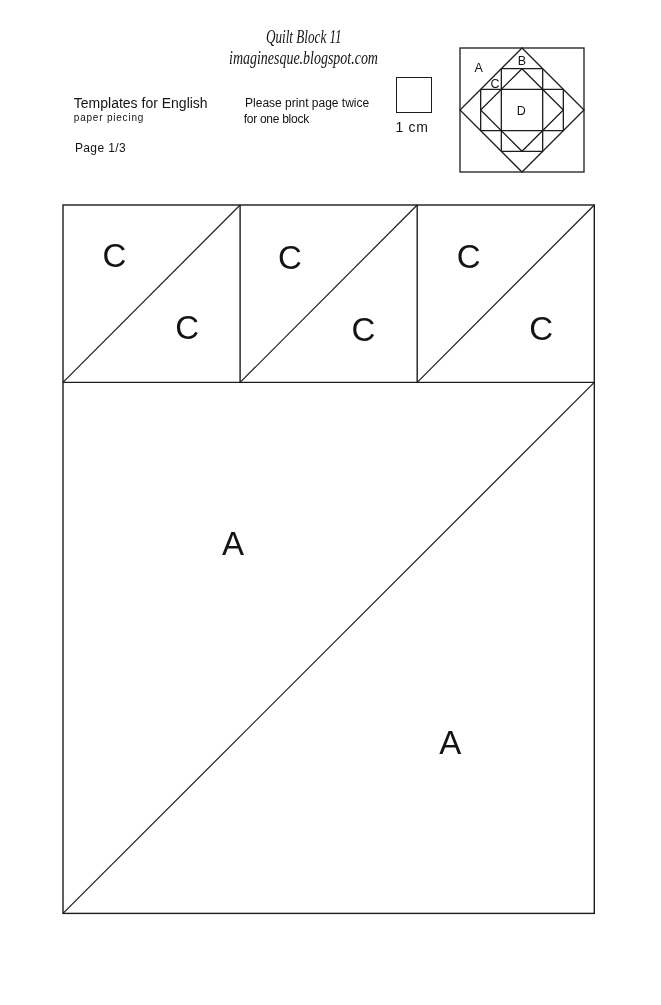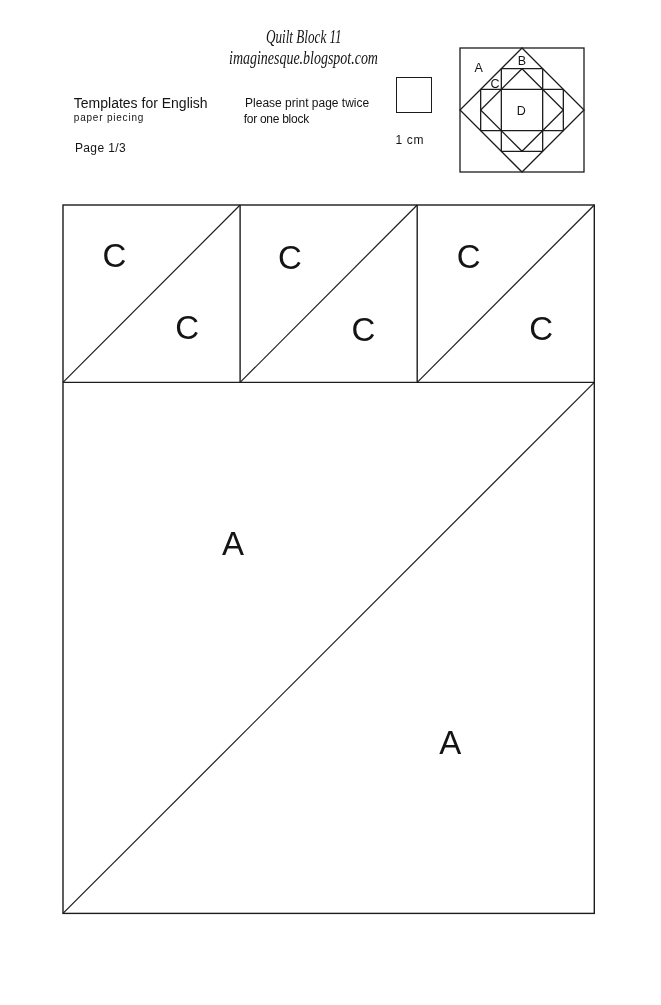--- a/index.html
+++ b/index.html
@@ -19,21 +19,21 @@
 <div class="abs" id="t4" style="left:73.8px;top:112.0px;font-size:10px;line-height:12px;letter-spacing:0.79px;">paper piecing</div>
 
 <div class="abs" id="t5" style="left:74.9px;top:142.4px;font-size:12px;line-height:12px;letter-spacing:0.4px;">Page 1/3</div>
 
 <div class="abs" id="t6" style="left:229.1px;top:97.1px;font-size:12px;line-height:12px;margin-left:16px;">Please print page twice</div>
 
 <div class="abs" id="t7" style="left:227.7px;top:112.8px;font-size:12px;line-height:12px;letter-spacing:-0.27px;margin-left:16px;">for one block</div>
 
 <div class="abs" style="left:396px;top:77px;width:36px;height:36px;box-sizing:border-box;border:1.8px solid #1c1c1c;"></div>
 
-<div class="abs" id="t8" style="left:395.4px;top:133px;font-size:12px;line-height:15px;letter-spacing:0.7px;">1 cm</div>
+<div class="abs" id="t8" style="left:395.4px;top:120px;font-size:14px;line-height:15px;letter-spacing:0.7px;">1 cm</div>
 
 <svg class="abs" style="left:457.5px;top:45.8px;" width="128" height="128" viewBox="-2 -2 128 128" fill="none" stroke="#1c1c1c" stroke-width="1.3">
 
   <rect x="0" y="0" width="124" height="124"></rect>
 
   <path d="M62 0 L124 62 L62 124 L0 62 Z"></path>
 
   <path d="M62 20.67 L103.33 62 L62 103.33 L20.67 62 Z"></path>
 
   <path d="M41.33 20.67 V103.33 M82.67 20.67 V103.33"></path>

